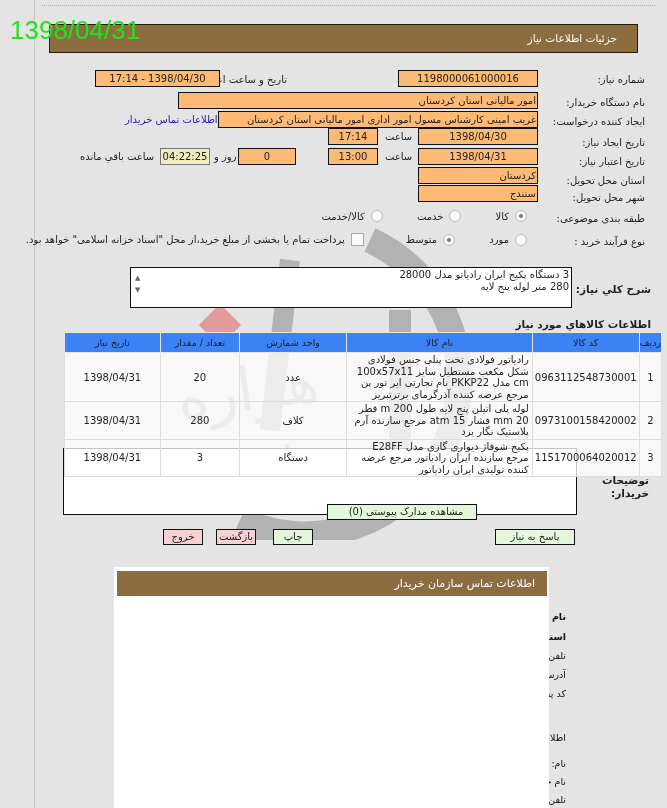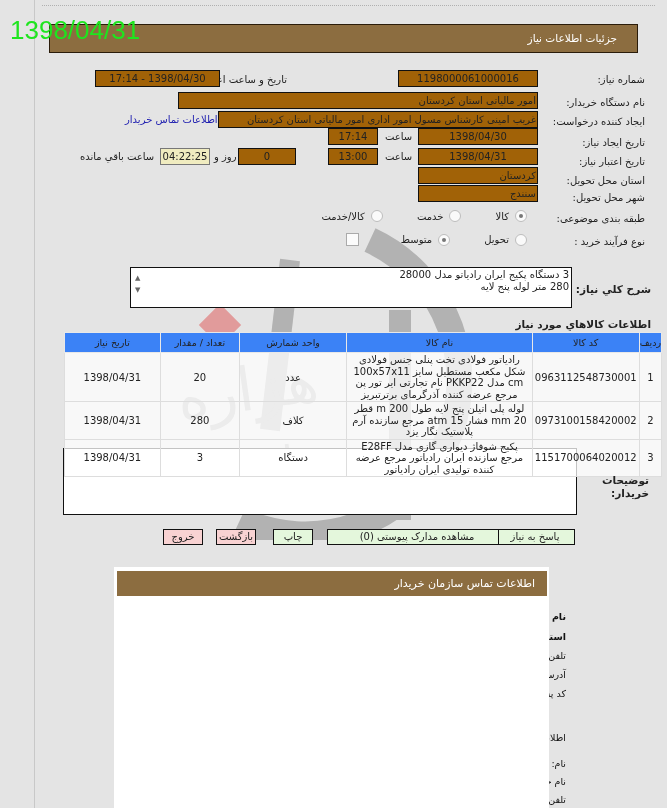--- a/index.html
+++ b/index.html
@@ -25,21 +25,21 @@
     background: #8c6d40; border: 1px solid #2a1c0a;
     direction: rtl; color: #fff; font-size: 10.5px;
     padding: 0 20px 0 0; line-height: 27px;
   }
 
   .watermark { position: absolute; left: 150px; top: 220px; width: 360px; height: 320px; z-index: 1; pointer-events: none; opacity: .55; }
 
   .row { position: absolute; direction: rtl; display: flex; align-items: center; z-index: 5; }
   .lbl { position: absolute; right: 22px; width: 110px; text-align: right; direction: rtl; font-size: 10px; color: #222; z-index: 5; }
   .box {
-    position: absolute; background: #a16207; border: 1px solid #111; height: 17px;
+    position: absolute; background: #fdba74; border: 1px solid #111; height: 17px;
     font-size: 10px; line-height: 15px; text-align: center; z-index: 5; direction: rtl;
     white-space: nowrap; overflow: hidden;
   }
   .box.rt { text-align: right; padding-right: 1px; }
   .txt { position: absolute; direction: rtl; font-size: 10px; z-index: 5; white-space: nowrap; }
   .link { color: #2020b0; }
 
   .radio {
     display: inline-block; width: 12px; height: 12px; border-radius: 50%;
     border: 1px solid #bdbdbd; background: #fafafa; position: relative; vertical-align: middle;
@@ -58,21 +58,21 @@
   table.items {
     position: absolute; left: 64px; top: 332px; width: 598px;
     border-collapse: collapse; direction: rtl; z-index: 3; font-size: 10px;
     background: rgba(255,255,255,.75);
   }
   table.items th {
     background: #3b82f6; color: #222; font-weight: normal; height: 20px;
     border: 1px solid #e8e8e8; font-size: 9.5px;
   }
   table.items td { border: 1px solid #ddd; text-align: center; padding: 0 2px; }
-  table.items td.name { text-align: center; line-height: 11.5px; padding: 1px 3px; font-size: 10px; }
+  table.items td.name { text-align: right; line-height: 11.5px; padding: 1px 3px; font-size: 10px; }
 
   .notes-box { position: absolute; left: 63px; top: 448px; width: 514px; height: 67px; background: #fff; border: 1px solid #111; z-index: 2; }
 
   .btn {
     position: absolute; height: 16px; border: 1px solid #111; font-size: 10px;
     line-height: 14px; text-align: center; direction: rtl; z-index: 5; cursor: pointer;
   }
   .btn.green { background: #e4f7dc; }
   .btn.pink { background: #f8d2d2; }
 
@@ -146,26 +146,27 @@
   <span class="radio"></span>
   <span>خدمت</span>
   <span style="width:22px"></span>
   <span class="radio"></span>
   <span>کالا/خدمت</span>
 </div>
 
 <div class="lbl" style="top:236px;">نوع فرآیند خرید :</div>
 <div class="row" style="right:140px; top:233px; gap:6px;">
   <span class="radio"></span>
-  <span>تحویل</span>
+  <span>مورد</span>
   <span style="width:22px"></span>
   <span class="radio on"></span>
   <span>متوسط</span>
   <span style="width:30px"></span>
   <span class="check"></span>
+  <span>پرداخت تمام یا بخشی از مبلغ خرید،از محل "اسناد خزانه اسلامی" خواهد بود.</span>
 </div>
 
 <div class="section-h" style="right:16px; top:283px;">شرح کلي نياز:</div>
 <div class="desc-box">
   <div>3 دستگاه پکیج ایران رادیاتو مدل 28000</div>
   <div>280 متر لوله پنج لایه</div>
   <div class="scroll-arrows">▲<br>▼</div>
 </div>
 
 <div class="section-h" style="right:16px; top:318px;">اطلاعات کالاهاي مورد نياز</div>
@@ -205,21 +206,21 @@
       <td>3</td>
       <td>1398/04/31</td>
     </tr>
   </tbody>
 </table>
 
 <div class="section-h" style="right:18px; top:474px; width:50px; line-height:13px;">توضیحات خریدار:</div>
 <div class="notes-box"></div>
 
 <div class="btn green" style="left:495px; top:529px; width:80px;">پاسخ به نیاز</div>
-<div class="btn green" style="left:327px; top:529px; width:172px;padding-left:8px;">مشاهده مدارک پیوستی (0)</div>
+<div class="btn green" style="left:327px; top:504px; width:150px;padding-left:8px;">مشاهده مدارک پیوستی (0)</div>
 <div class="btn green" style="left:273px; top:529px; width:40px;">چاپ</div>
 <div class="btn pink" style="left:216px; top:529px; width:40px;">بازگشت</div>
 <div class="btn pink" style="left:163px; top:529px; width:40px;">خروج</div>
 
 <div class="panel">
   <div class="panel-head">اطلاعات تماس سازمان خریدار</div>
 </div>
 <div class="side-gray"></div>
 
 <div class="p-lbl b" style="right:101px; top:611px;">نام سازمان خریدار:</div>

